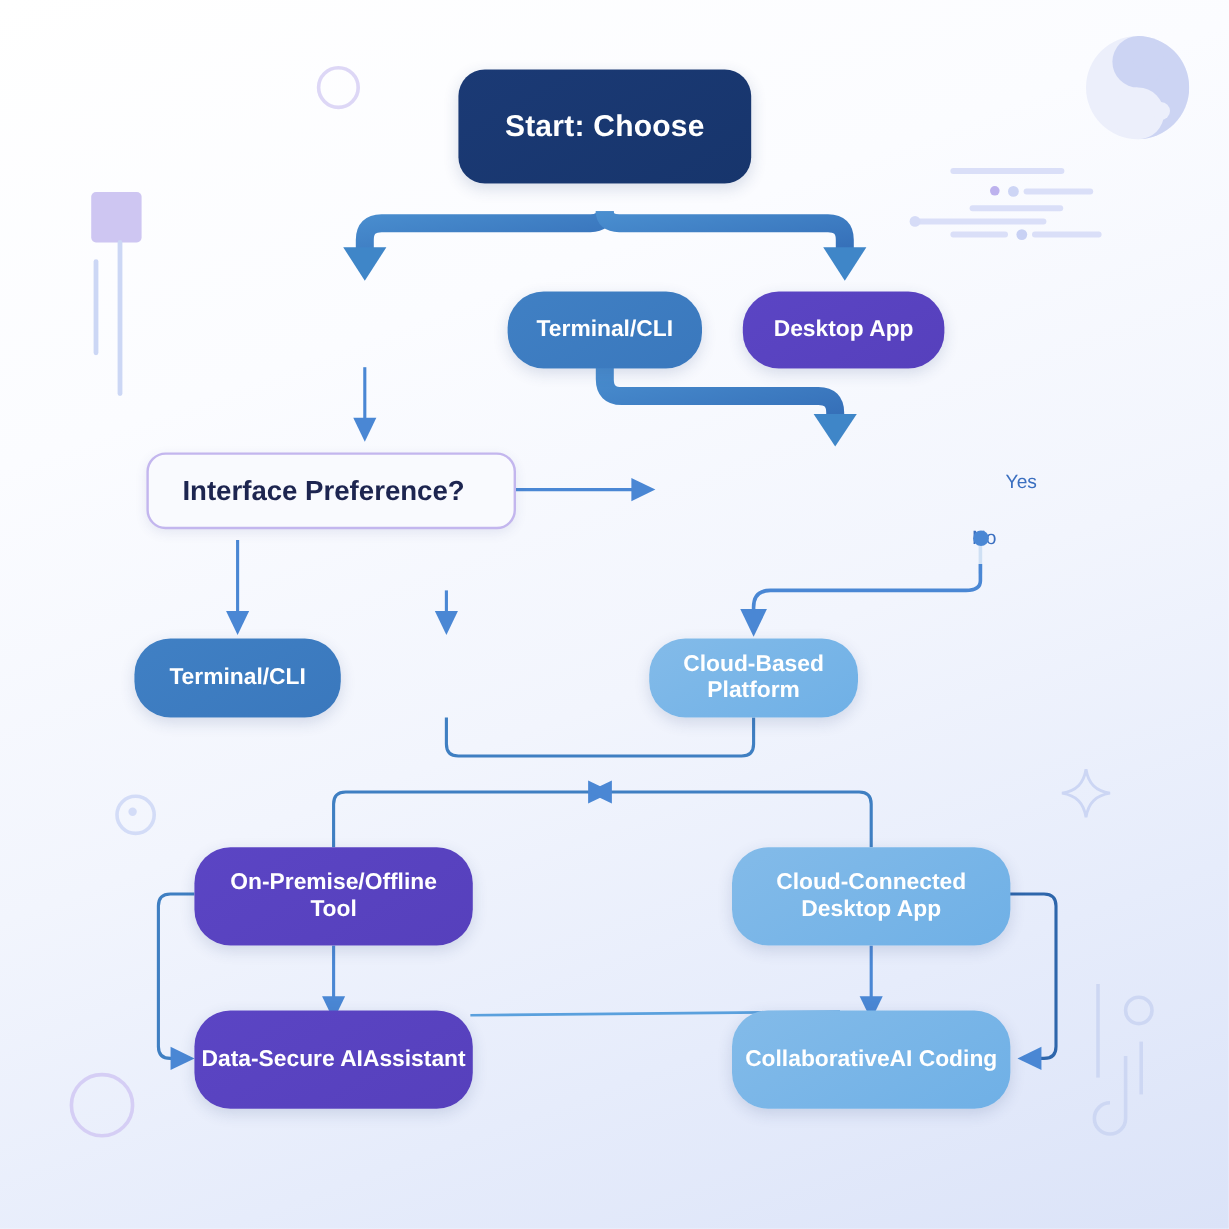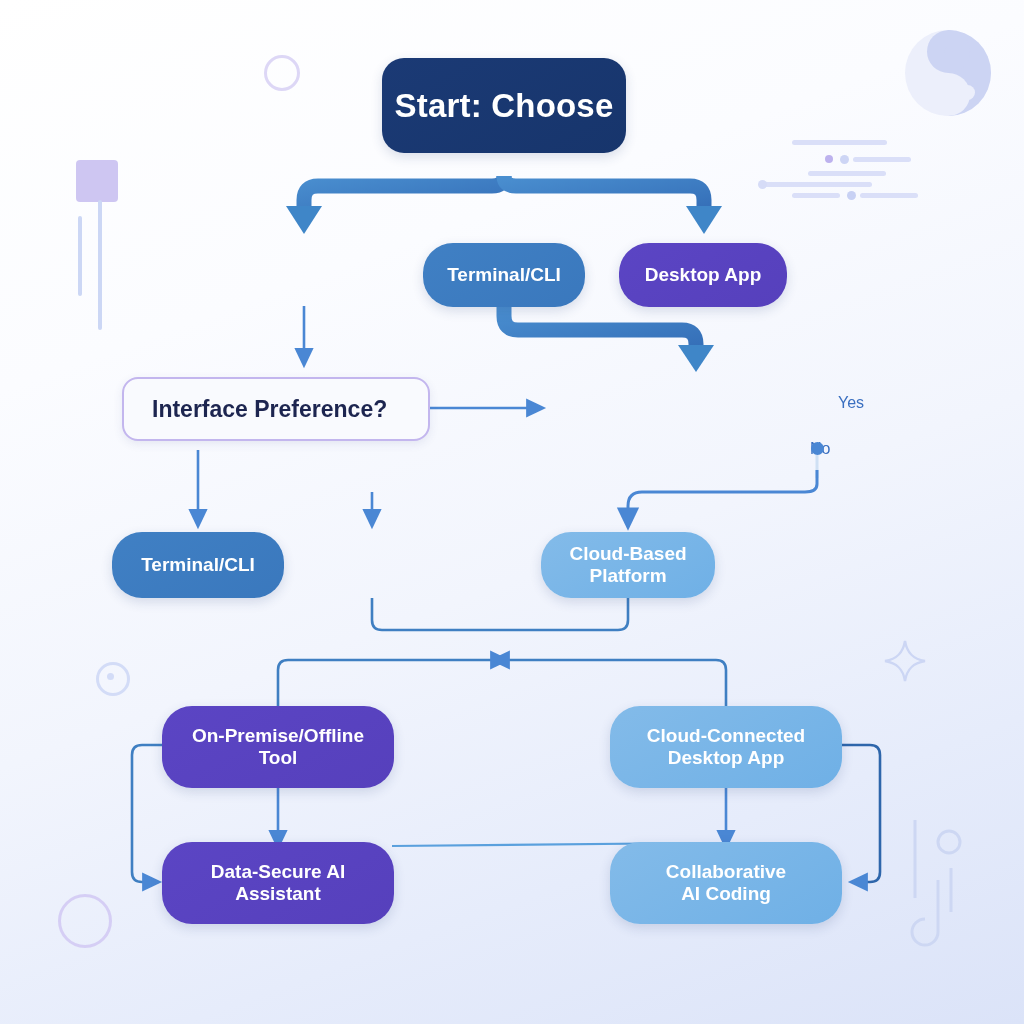--- a/index.html
+++ b/index.html
@@ -30,21 +30,21 @@
   #wires{position:absolute;left:0;top:0;width:1024px;height:1024px;}
 
   
   .node{
     position:absolute;display:flex;align-items:center;justify-content:center;
     text-align:center;color:#fff;font-weight:bold;line-height:1.15;
     box-shadow:0 4px 12px rgba(40,60,120,.16);
   }
   .n-start{
     background:linear-gradient(150deg,#1b3a75 0%,#17356c 100%);
-    border-radius:22px;font-size:33px;letter-spacing:.2px;
+    border-radius:22px;font-size:25px;letter-spacing:.2px;
   }
   .n-lightblue{background:linear-gradient(150deg,#83bbe9 0%,#6fb0e6 100%);}
   .n-blue{background:linear-gradient(150deg,#4080c4 0%,#3a78bd 100%);}
   .n-purple{background:linear-gradient(150deg,#5b45c4 0%,#5640bc 100%);}
   .n-pill{border-radius:30px;font-size:19px;}
 
   .decision{
     position:absolute;display:flex;align-items:center;
     background:#f9fafe;border:2.5px solid #c3b6ee;border-radius:16px;
     color:#1d2550;font-weight:bold;font-size:23px;
@@ -183,22 +183,22 @@
 
   <div class="node n-purple n-pill" style="left:162px;top:706px;width:232px;height:82px;flex-direction:column;">
     <span>On-Premise/Offline</span>
     <span>Tool</span>
   </div>
   <div class="node n-lightblue n-pill" style="left:610px;top:706px;width:232px;height:82px;flex-direction:column;">
     <span>Cloud-Connected</span>
     <span>Desktop App</span>
   </div>
 
-  <div class="node n-purple n-pill" style="left:162px;top:842px;width:232px;height:82px;flex-direction:column;">
+  <div class="node n-purple n-pill" style="left:162px;top:842px;width:232px;height:82px;flex-direction:row;">
     <span>Data-Secure AI</span>
     <span>Assistant</span>
   </div>
-  <div class="node n-lightblue n-pill" style="left:610px;top:842px;width:232px;height:82px;flex-direction:column;">
+  <div class="node n-lightblue n-pill" style="left:610px;top:842px;width:232px;height:82px;flex-direction:row;">
     <span>Collaborative</span>
     <span>AI Coding</span>
   </div>
 
 </div>
 
 </body></html>

